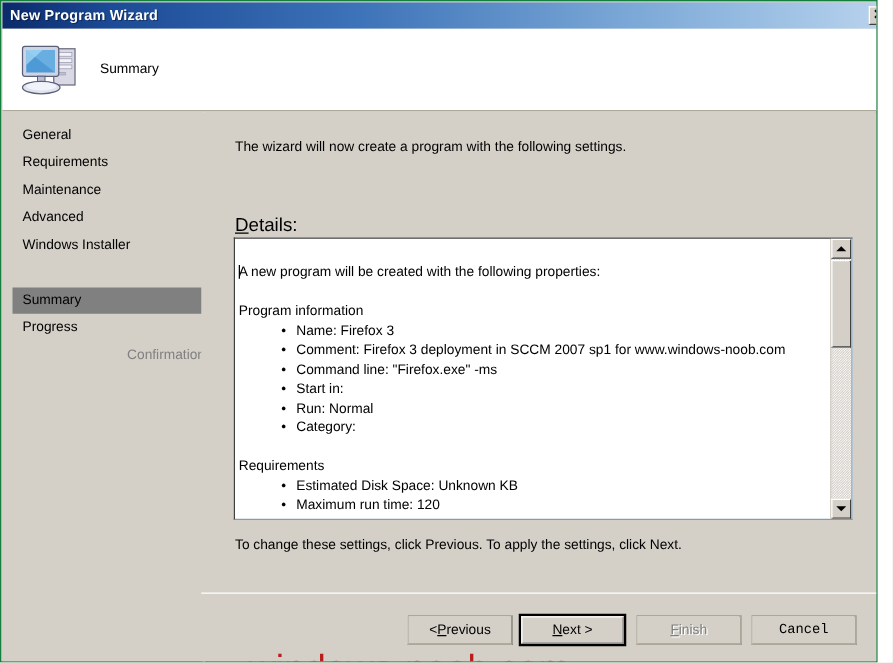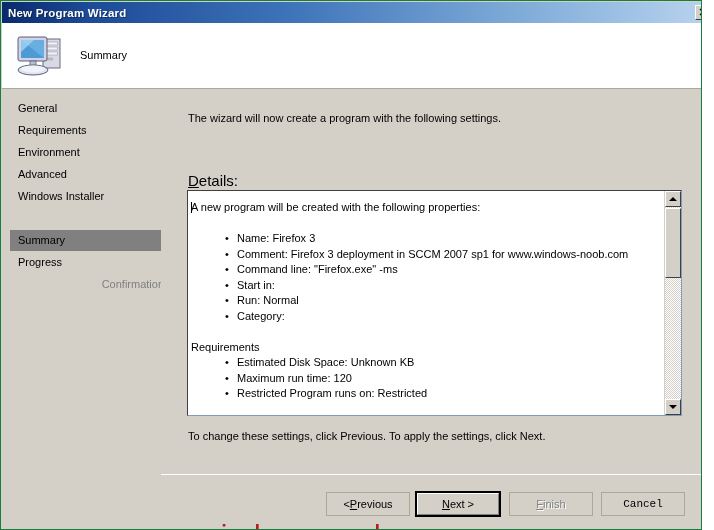--- a/index.html
+++ b/index.html
@@ -143,21 +143,21 @@
     border-top-color: #404040;
     border-left-color: #404040;
     box-sizing: border-box;
     overflow: hidden;
   }
   #details-content {
     position: absolute;
     left: 0; top: 0;
     width: 477px;
     height: 100%;
-    padding: 9px 4px 0 3px;
+    padding: 20px 4px 0 3px;
     box-sizing: border-box;
     font-size: 11px;
     line-height: 15.5px;
     overflow: hidden;
   }
   #details-content .caret {
     display: inline-block;
     border-left: 1px solid #000;
     height: 11px;
     vertical-align: -2px;
@@ -337,38 +337,39 @@
       <rect x="16" y="29" width="6" height="5" fill="#b9bed2" stroke="#5a5f78" stroke-width="0.8"></rect>
       <ellipse cx="19" cy="38" rx="15" ry="5" fill="#dfe3ef" stroke="#5a5f78" stroke-width="1"></ellipse>
       <ellipse cx="19" cy="37" rx="12" ry="3.4" fill="#f4f6fb" opacity="0.85"></ellipse>
     </svg>
     <div id="header-label">Summary</div>
   </div>
 
   <div id="sidebar">
     <div class="side-item" style="top:8px">General</div>
     <div class="side-item" style="top:30px">Requirements</div>
-    <div class="side-item" style="top:52px">Environment</div>
+    <div class="side-item" style="top:52px">Maintenance</div>
     <div class="side-item" style="top:74px">Advanced</div>
     <div class="side-item" style="top:96px">Windows Installer</div>
     <div class="side-item selected" style="top:140px">Summary</div>
     <div class="side-item" style="top:162px">Progress</div>
     <div class="side-item disabled" style="top:184px">Confirmation</div>
   </div>
 
   <div id="main">
 
     <div id="intro-text">The wizard will now create a program with the following settings.</div>
 
     <div id="details-label"><span class="ak">D</span><span>etails:</span></div>
 
     <div id="details-box">
       <div id="details-content">
         <div class="head"><span class="caret"></span><span>A new program will be created with the following properties:</span></div>
         <div class="blank"></div>
+        <div class="head">Program information</div>
         <ul>
           <li>Name: Firefox 3</li>
           <li>Comment: Firefox 3 deployment in SCCM 2007 sp1 for www.windows-noob.com</li>
           <li>Command line: "Firefox.exe" -ms</li>
           <li>Start in:</li>
           <li>Run: Normal</li>
           <li>Category:</li>
         </ul>
         <div class="blank"></div>
         <div class="head">Requirements</div>

